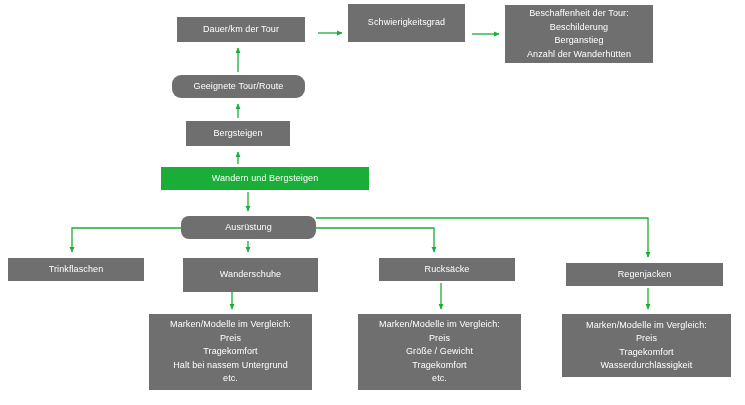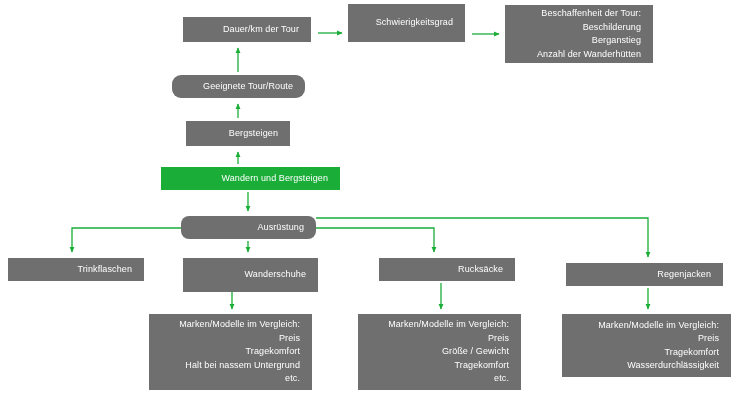--- a/index.html
+++ b/index.html
@@ -26,21 +26,21 @@
     width: 745px;
     height: 405px;
     pointer-events: none;
   }
   .node {
     position: absolute;
     box-sizing: border-box;
     display: flex;
     align-items: center;
     justify-content: center;
-    text-align: right;
+    text-align: center;
     color: #ffffff;
     font-size: 9px;
     line-height: 13.5px;
     letter-spacing: 0.1px;
     padding: 2px 12px;
     background: #706f6f;
     z-index: 2;
   }
   .node.accent {
     background: #1aad38;
@@ -85,21 +85,21 @@
       <path d="M316,218 L648,218 L648,257" marker-end="url(#arrowhead)"></path>
 
       <line x1="232" y1="283" x2="232" y2="309" marker-end="url(#arrowhead)"></line>
 
       <line x1="441" y1="283" x2="441" y2="309" marker-end="url(#arrowhead)"></line>
 
       <line x1="648" y1="288" x2="648" y2="309" marker-end="url(#arrowhead)"></line>
     </g>
   </svg>
 
-  <div class="node" style="left:183px; top:17px; width:128px; height:25px;">
+  <div class="node" style="left:177px; top:17px; width:128px; height:25px;">
     <span class="label">Dauer/km der Tour</span>
   </div>
 
   <div class="node" style="left:348px; top:4px; width:117px; height:38px;">
     <span class="label">Schwierigkeitsgrad</span>
   </div>
 
   <div class="node" style="left:505px; top:5px; width:148px; height:58px;">
     <span class="label">Beschaffenheit der Tour:
 Beschilderung
@@ -108,21 +108,21 @@
   </div>
 
   <div class="node" style="left:172px; top:75px; width:133px; height:23px;border-radius:9px;">
     <span class="label">Geeignete Tour/Route</span>
   </div>
 
   <div class="node" style="left:186px; top:121px; width:104px; height:25px;">
     <span class="label">Bergsteigen</span>
   </div>
 
-  <div class="node accent" style="left:161px; top:167px; width:179px; height:23px;">
+  <div class="node accent" style="left:161px; top:167px; width:208px; height:23px;">
     <span class="label">Wandern und Bergsteigen</span>
   </div>
 
   <div class="node" style="left:181px; top:216px; width:135px; height:23px;border-radius:8px;">
     <span class="label">Ausrüstung</span>
   </div>
 
   <div class="node" style="left:8px; top:258px; width:136px; height:23px;">
     <span class="label">Trinkflaschen</span>
   </div>

